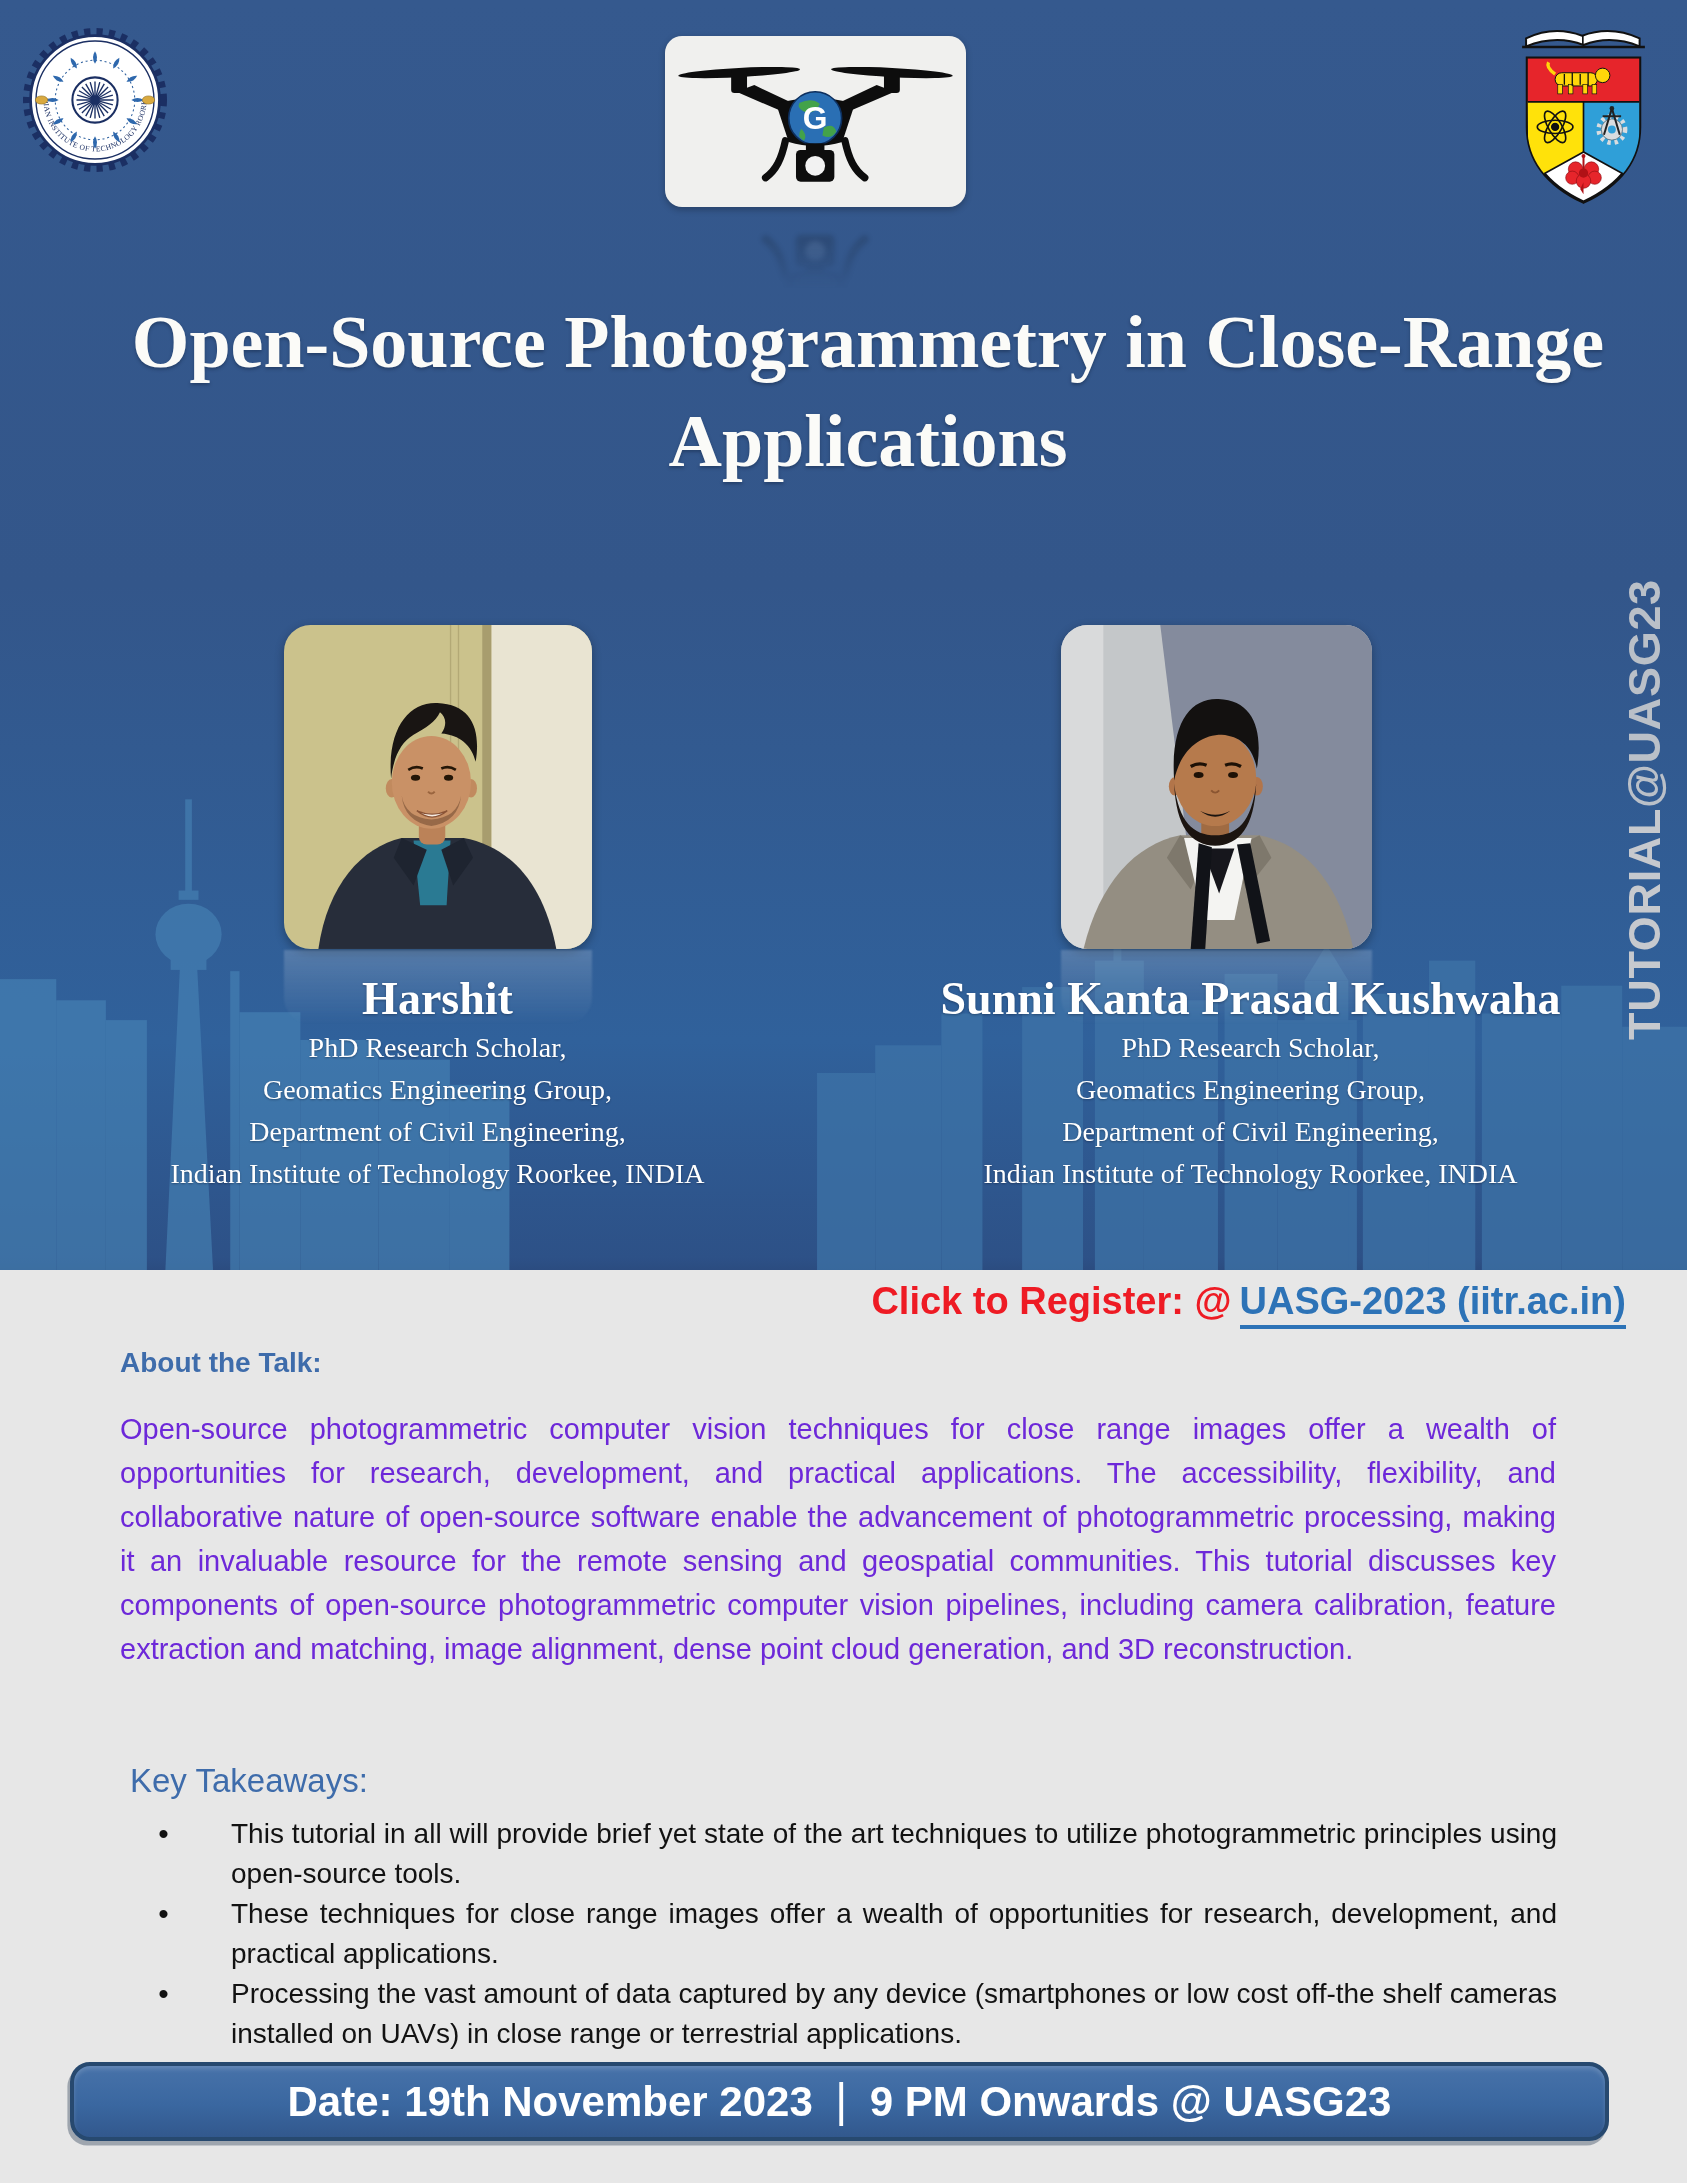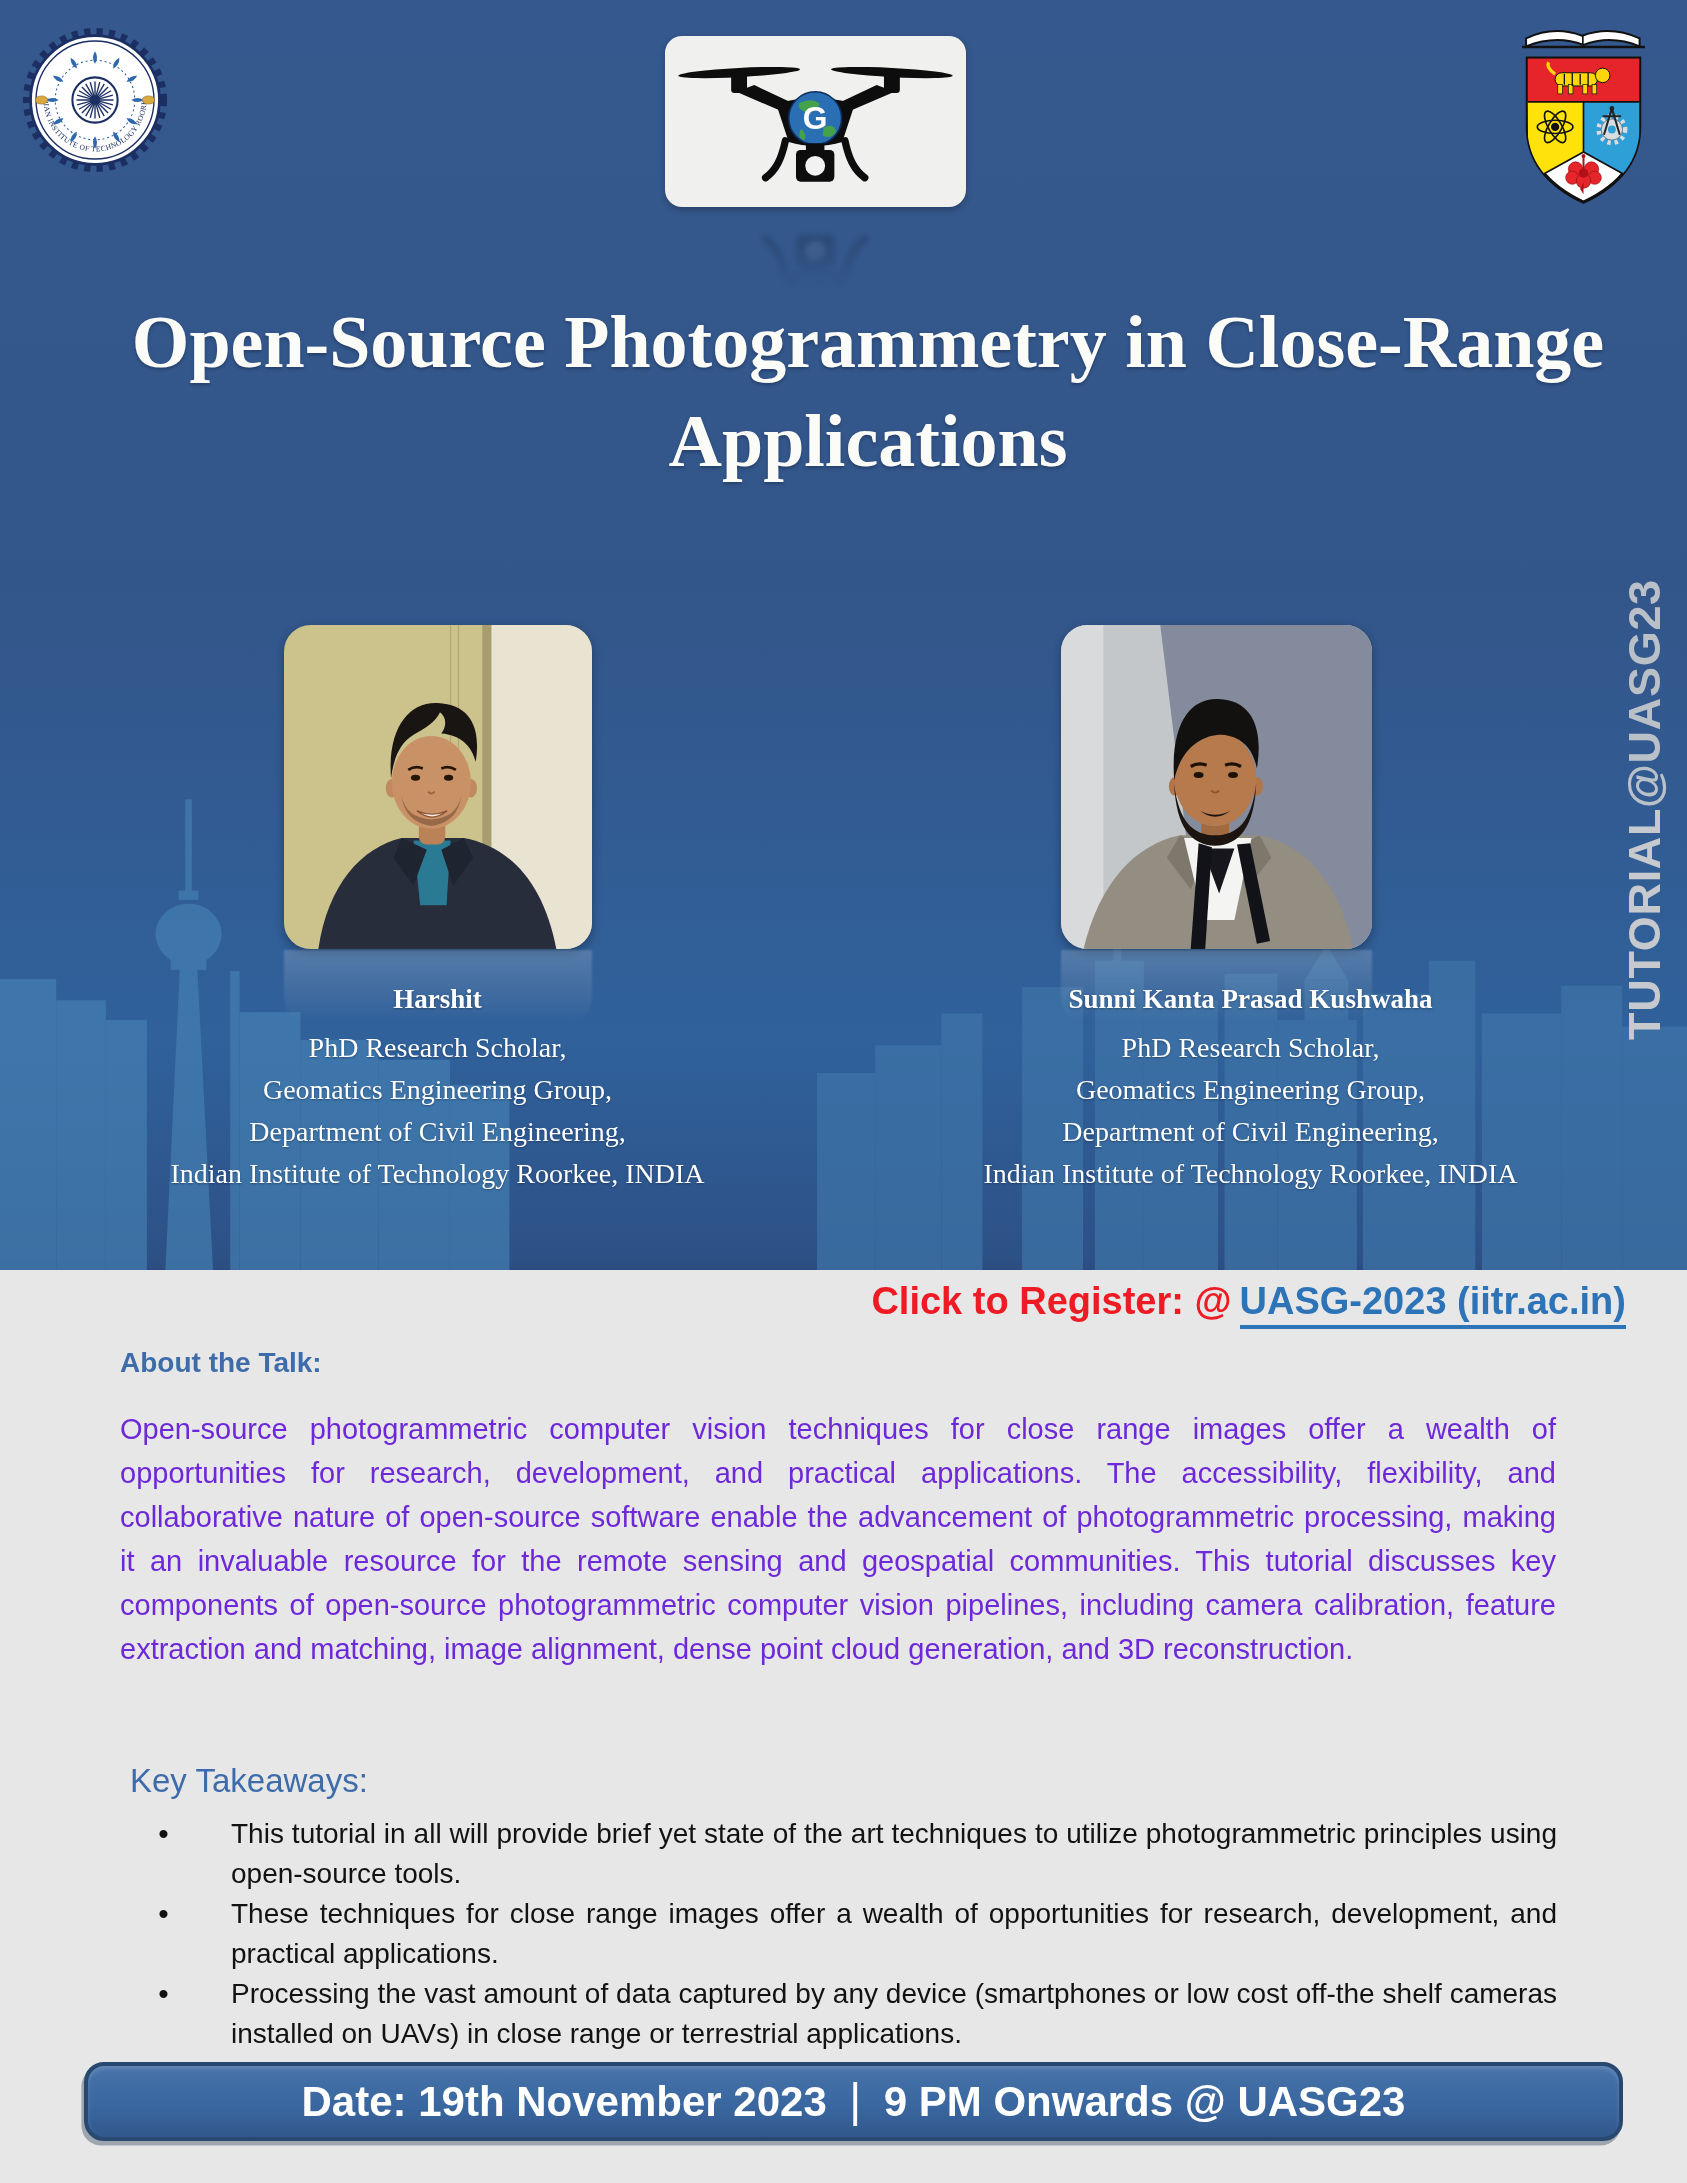--- a/index.html
+++ b/index.html
@@ -37,36 +37,36 @@
   .photo-1{left:284px;}
   .photo-2{left:1061px;width:311px;}
   .photo-sheen{position:absolute;top:950px;height:74px;border-radius:0 0 26.5px 26.5px;
     background:linear-gradient(180deg,rgba(165,185,210,.33),rgba(165,185,210,0));filter:blur(1.3px);}
   .sheen-1{left:284px;width:308px;}
   .sheen-2{left:1061px;width:311px;}
   .speaker-col{position:absolute;top:971px;text-align:center;color:#ffffff;
     font-family:"Liberation Serif",serif;}
   .col-1{left:42px;width:791px;}
   .col-2{left:860px;width:781px;}
-  .speaker-name{font-size:27px;font-weight:700;line-height:56px;text-shadow:0 1.3px 2.6px rgba(10,20,40,.4);}
+  .speaker-name{font-size:46px;font-weight:700;line-height:56px;text-shadow:0 1.3px 2.6px rgba(10,20,40,.4);}
   .speaker-line{font-size:28px;line-height:42px;font-weight:400;text-shadow:0 1.3px 2px rgba(10,20,40,.4);}
   
   .register-row{position:absolute;top:1280px;right:61px;font-size:38px;font-weight:700;white-space:nowrap;}
   .register-prefix{color:#ee1b24;}
   .register-link{color:#2d73b7;text-decoration:none;border-bottom:4px solid #2d73b7;
     padding-bottom:2.6px;margin-left:8px;}
   .about-heading{position:absolute;left:120px;top:1347px;font-size:28px;font-weight:700;color:#3e6cab;}
   .about-paragraph{position:absolute;left:120px;top:1407px;width:1436px;font-size:29px;
     line-height:44px;color:#6d28d9;text-align:justify;text-justify:inter-word;}
   .takeaways-heading{position:absolute;left:130px;top:1762px;font-size:33px;font-weight:400;color:#3e6cab;}
   .takeaways-list{position:absolute;left:153px;top:1814px;width:1404px;margin:0;padding:0;list-style:none;}
   .takeaways-list li{position:relative;padding-left:78px;font-size:28px;line-height:40px;
     color:#121212;text-align:justify;}
   .takeaways-list li::before{content:"\2022";position:absolute;left:5.3px;top:0;font-size:30px;}
-  .footer-banner{position:absolute;left:84px;top:2062px;width:1539px;height:79px;
+  .footer-banner{position:absolute;left:70px;top:2062px;width:1539px;height:79px;
     background:linear-gradient(180deg,#4772a9 0%,#3a67a0 55%,#32588d 100%);
     border:4px solid #27496f;border-radius:20px;box-sizing:border-box;
     display:flex;align-items:center;justify-content:center;
     color:#ffffff;font-size:42px;font-weight:700;white-space:nowrap;
     box-shadow:inset 0 3.3px 4px rgba(255,255,255,.16), -2.6px 4.6px 0 rgba(22,42,70,.35);}
   .footer-sep{margin:0 22.5px;font-weight:400;font-size:46px;position:relative;top:-2px;}
 </style>
 </head>
 <body>
 

